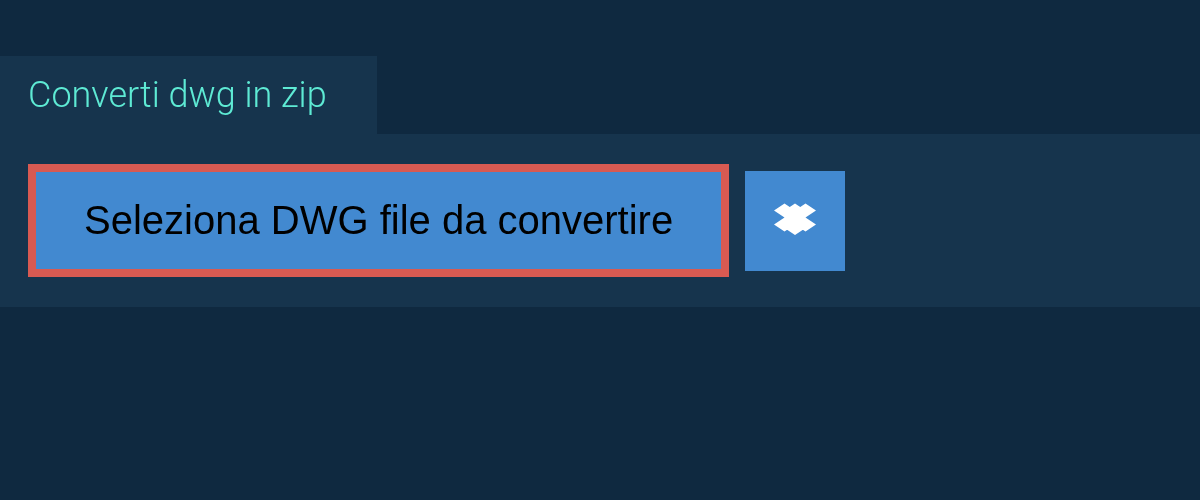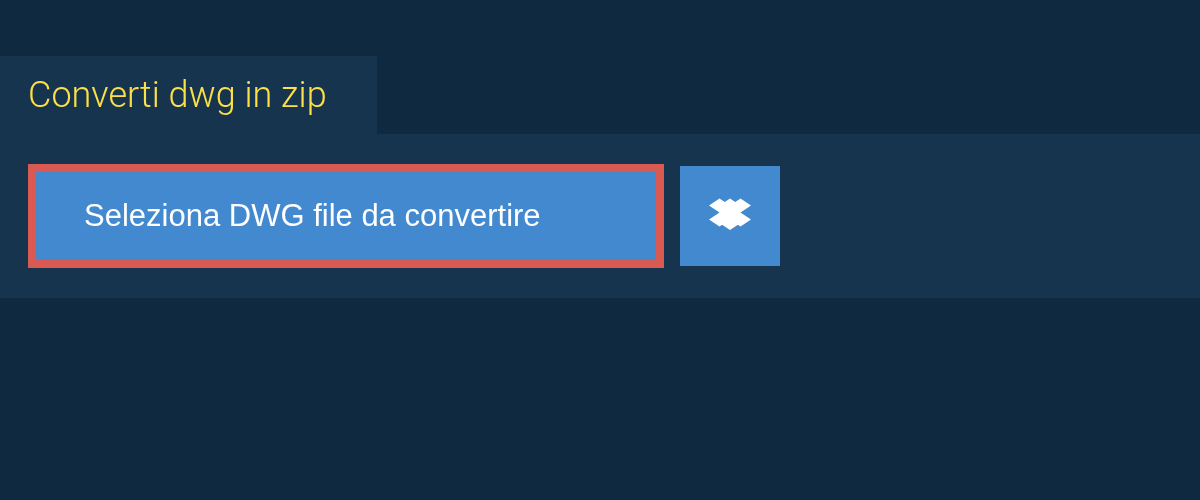--- a/index.html
+++ b/index.html
@@ -15,41 +15,41 @@
       overflow: hidden;
     }
     .tab-header {
       display: inline-block;
       background-color: #16344d;
       padding: 18px 50px 18px 28px;
       margin-top: 56px;
       margin-left: 0;
     }
     .tab-title {
-      color: #fde047;
+      color: #5eead4;
       font-size: 36px;
       font-weight: 300;
     }
     .content-panel {
       background-color: #16344d;
       margin: 0;
       padding: 30px 28px 30px 28px;
       width: 100%;
       display: flex;
       align-items: center;
       gap: 16px;
     }
     .select-button-wrapper {
       border: 8px solid #d85a52;
       display: inline-block;
     }
     .select-button {
       background-color: #4289d0;
-      color: #ffffff;
-      font-size: 31px;
+      color: #000000;
+      font-size: 40px;
       font-weight: 300;
       padding: 26px 48px;
       border: none;
       cursor: pointer;
       display: block;
       text-align: left;
       min-width: 620px;
     }
     .dropbox-button {
       background-color: #4289d0;

